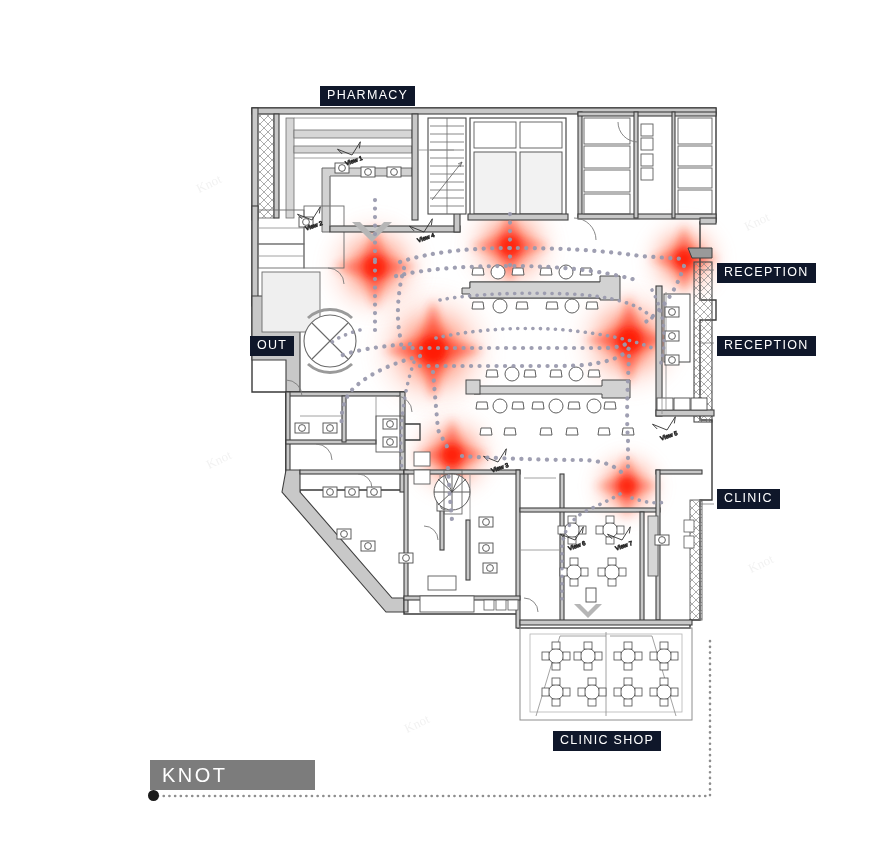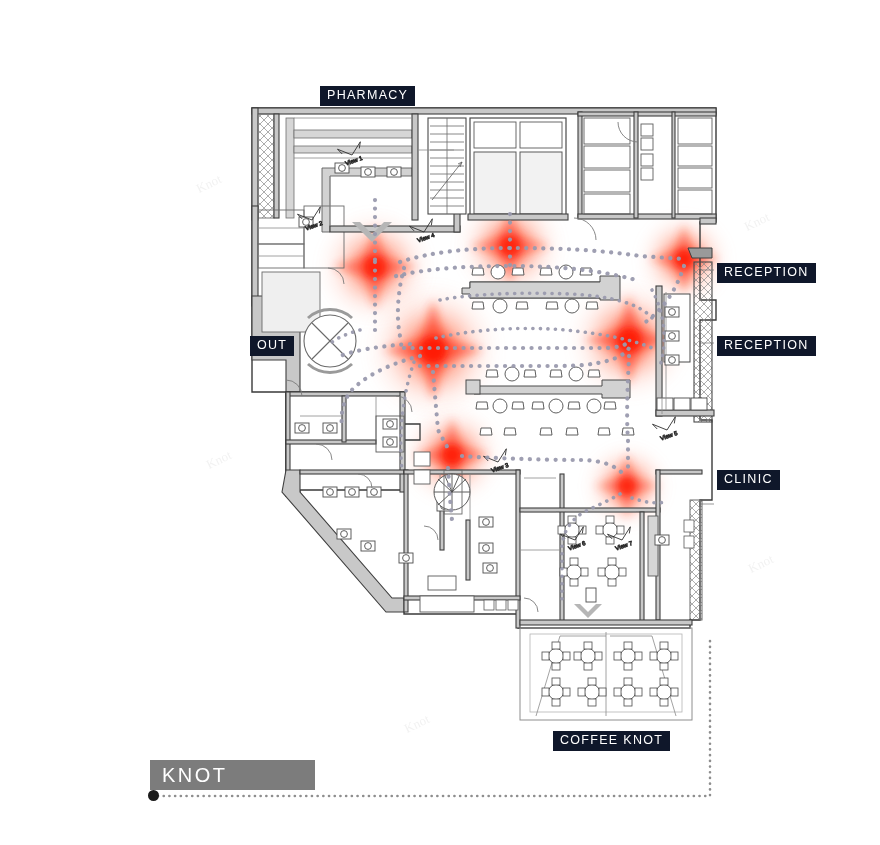--- a/index.html
+++ b/index.html
@@ -644,22 +644,22 @@
 
     <g>
       <path class="baseline" d="M158,796 L710,796 L710,640"></path>
     </g>
   </svg>
 
   <div id="zone-label-host">
       <div class="zone-label" style="left: 320px; top: 86px;">PHARMACY</div>
       <div class="zone-label" style="left: 717px; top: 263px;">RECEPTION</div>
       <div class="zone-label" style="left: 717px; top: 336px;">RECEPTION</div>
-      <div class="zone-label" style="left: 717px; top: 470px; text-align: right;">CLINIC</div>
-      <div class="zone-label" style="left: 553px; top: 731px;">COFFEE KNOT</div>
+      <div class="zone-label" style="left: 717px; top: 489px; text-align: right;">CLINIC</div>
+      <div class="zone-label" style="left: 553px; top: 731px;">CLINIC SHOP</div>
       <div class="zone-label" style="left: 250px; top: 336px;">OUT</div>
     </div>
 
   <div id="title-plate">
     <span class="t">KNOT</span>
   </div>
   <div id="title-dot"></div>
 
   <div class="wm" style="left:196px;top:176px;">Knot</div>
   <div class="wm" style="left:744px;top:214px;">Knot</div>

